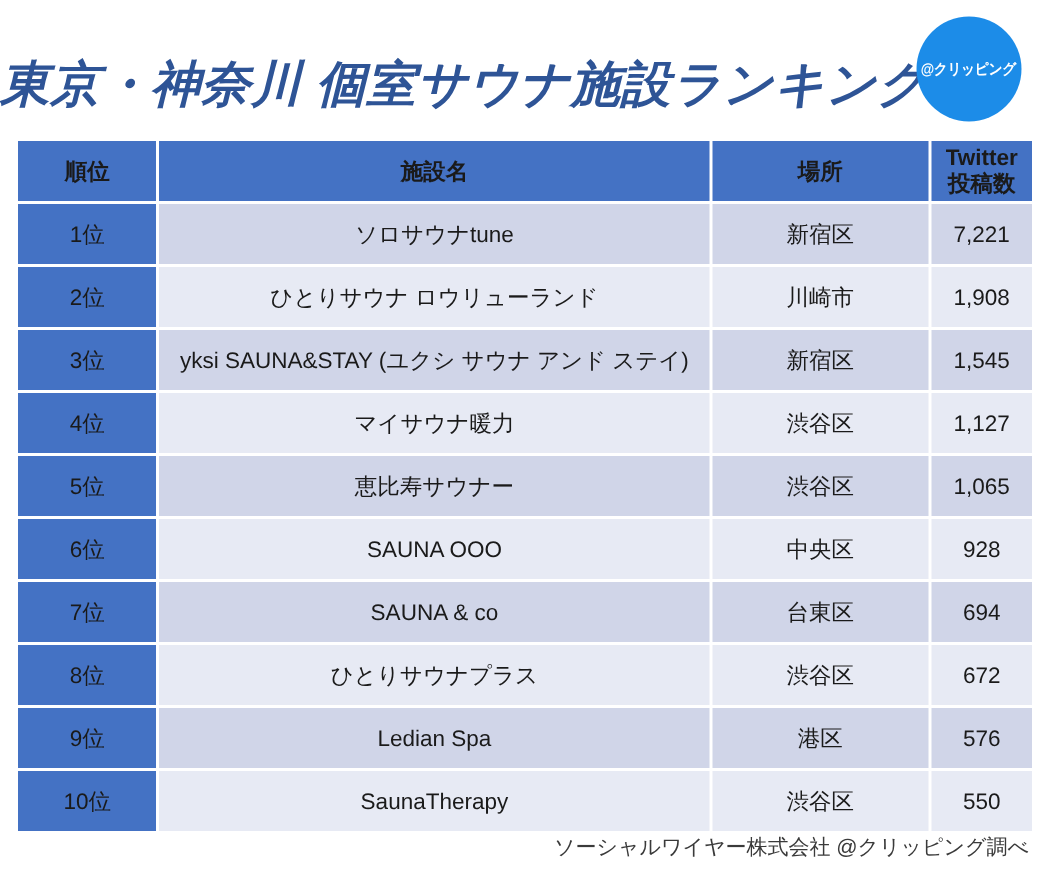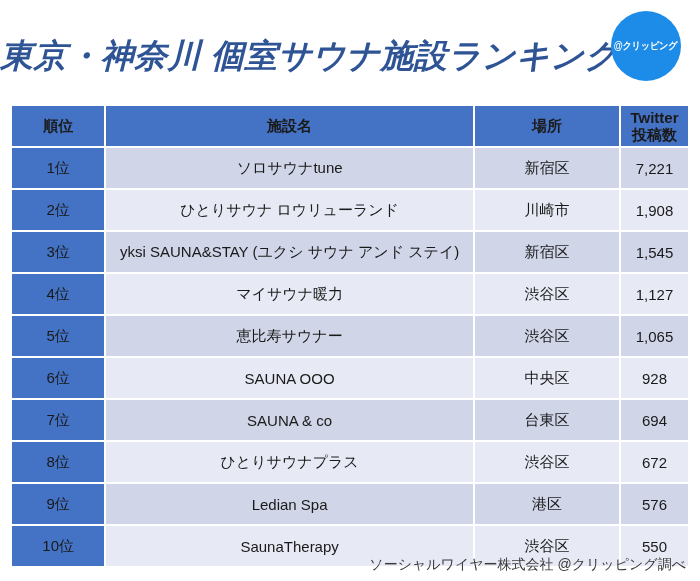--- a/index.html
+++ b/index.html
@@ -66,21 +66,21 @@
     font-weight: bold;
     white-space: nowrap;
     letter-spacing: -0.3px;
     transform: scaleX(0.92);
   }
 
   
   #rank-table {
     position: absolute;
     left: 10px;
-    top: 104px;
+    top: 92px;
     width: 680px;
     border-collapse: separate;
     border-spacing: 2px 2px;
     table-layout: fixed;
   }
   #rank-table th, #rank-table td {
     padding: 0;
     margin: 0;
     height: 40px;
     vertical-align: middle;

